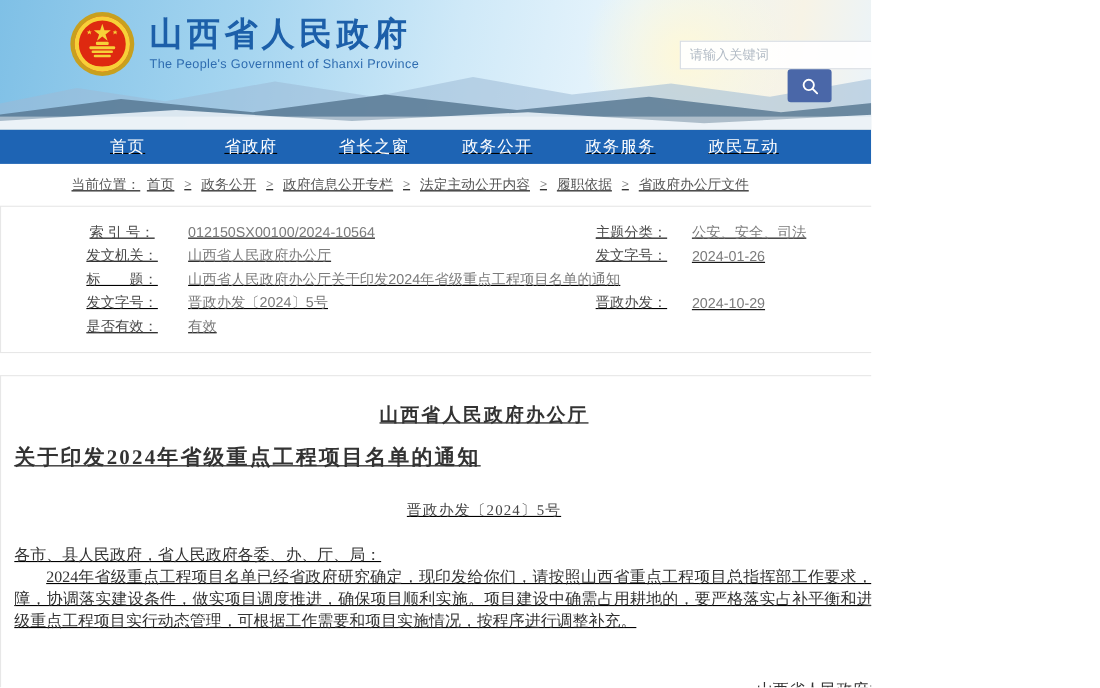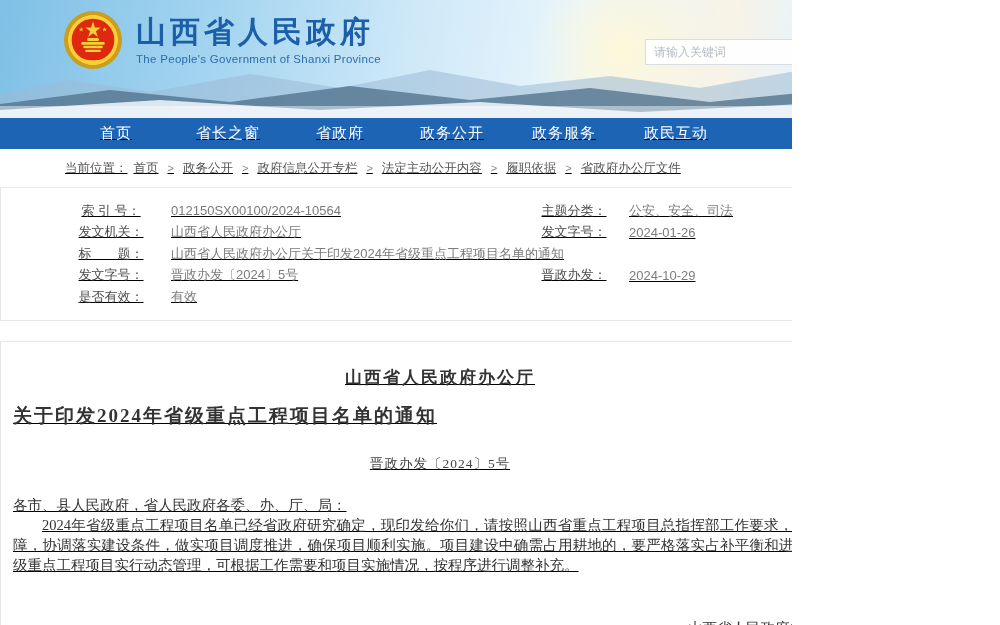--- a/index.html
+++ b/index.html
@@ -10,21 +10,21 @@
   .header { position:relative; height:118px;
     background:linear-gradient(100deg,#7fc0e6 0%,#a5d5f0 28%,#cfe9f8 52%,#e9f5fc 72%,#f7f3e6 90%,#eaf3fa 100%);
     overflow:hidden; }
   .header::before { content:""; position:absolute; right:40px; top:-30px; width:260px; height:160px;
     background:radial-gradient(circle, rgba(255,248,215,.95) 0%, rgba(255,248,215,0) 60%); }
   .mountains { position:absolute; left:0; bottom:0; width:1000px; height:58px; }
   .logo { position:absolute; left:62px; top:9px; display:flex; align-items:center; cursor:pointer; }
   .emblem { width:62px; height:62px; margin-right:12px; }
   .site-title { color:#1c5fa9; font-size:30px; font-weight:bold; letter-spacing:4px; line-height:34px; }
   .site-sub { color:#2e6cb0; font-size:11.5px; margin-top:4px; letter-spacing:.3px; }
-  .search { position:absolute; left:645px; top:37px; display:flex; align-items:center; }
+  .search { position:absolute; left:618px; top:37px; display:flex; align-items:center;flex-direction:column; }
   .search input { width:234px; height:26px; border:1px solid #d7dde3; background:rgba(255,255,255,.92);
     font-size:12px; padding:0 8px; color:#333; outline:none; }
   .search input::placeholder { color:#b3bcc6; }
   .search-btn { width:40px; height:30px; margin-left:2px; background:#4a67a8; border:none; border-radius:3px;
     display:flex; align-items:center; justify-content:center; cursor:pointer; }
 
   
   .nav { height:31px; background:#1e64b4; display:flex; align-items:stretch; padding:0 60px; }
   .nav-item { flex:1; display:flex; align-items:center; justify-content:center; color:#fff;
     font-size:15px; letter-spacing:1px; cursor:pointer; }
@@ -96,22 +96,22 @@
         <svg width="17" height="17" viewBox="0 0 20 20">
           <circle cx="8.5" cy="8.5" r="5.5" fill="none" stroke="#fff" stroke-width="2"></circle>
           <line x1="12.8" y1="12.8" x2="17.5" y2="17.5" stroke="#fff" stroke-width="2" stroke-linecap="round"></line>
         </svg>
       </button>
     </div>
   </div>
 
   <div class="nav">
     <div class="nav-item">首页</div>
+    <div class="nav-item">省政府</div>
     <div class="nav-item">省长之窗</div>
-    <div class="nav-item">省政府</div>
     <div class="nav-item">政务公开</div>
     <div class="nav-item">政务服务</div>
     <div class="nav-item">政民互动</div>
   </div>
 
   <div class="breadcrumb">
     <span class="crumb-prefix">当前位置：</span>
     <span class="crumb">首页</span>
     <span class="sep">&gt;</span>
     <span class="crumb">政务公开</span>

